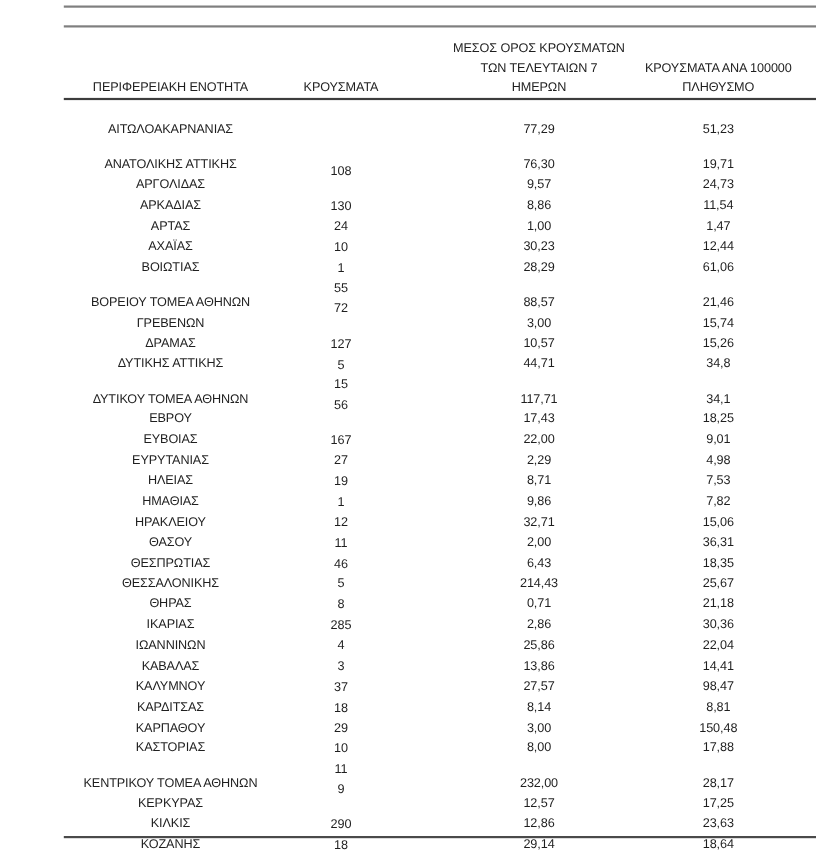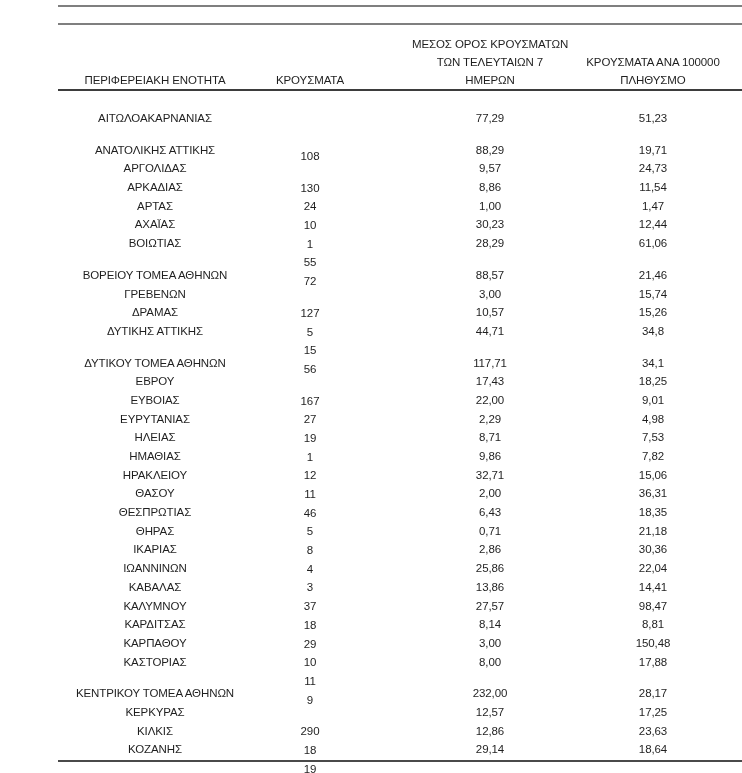--- a/index.html
+++ b/index.html
@@ -74,21 +74,21 @@
           <div class="cell c1">ΑΙΤΩΛΟΑΚΑΡΝΑΝΙΑΣ</div>
           <div class="cell c2">108</div>
           <div class="cell c3">77,29</div>
           <div class="cell c4">51,23</div>
         </div>
       </div>
       <div class="group gap">
         <div class="row">
           <div class="cell c1">ΑΝΑΤΟΛΙΚΗΣ ΑΤΤΙΚΗΣ</div>
           <div class="cell c2">130</div>
-          <div class="cell c3">88,29</div>
+          <div class="cell c3">76,30</div>
           <div class="cell c4">19,71</div>
         </div>
         <div class="row">
           <div class="cell c1">ΑΡΓΟΛΙΔΑΣ</div>
           <div class="cell c2">24</div>
           <div class="cell c3">9,57</div>
           <div class="cell c4">24,73</div>
         </div>
         <div class="row">
           <div class="cell c1">ΑΡΚΑΔΙΑΣ</div>
@@ -190,20 +190,26 @@
           <div class="cell c3">2,00</div>
           <div class="cell c4">36,31</div>
         </div>
         <div class="row">
           <div class="cell c1">ΘΕΣΠΡΩΤΙΑΣ</div>
           <div class="cell c2">8</div>
           <div class="cell c3">6,43</div>
           <div class="cell c4">18,35</div>
         </div>
         <div class="row">
+          <div class="cell c1">ΘΕΣΣΑΛΟΝΙΚΗΣ</div>
+          <div class="cell c2">285</div>
+          <div class="cell c3">214,43</div>
+          <div class="cell c4">25,67</div>
+        </div>
+        <div class="row">
           <div class="cell c1">ΘΗΡΑΣ</div>
           <div class="cell c2">4</div>
           <div class="cell c3">0,71</div>
           <div class="cell c4">21,18</div>
         </div>
         <div class="row">
           <div class="cell c1">ΙΚΑΡΙΑΣ</div>
           <div class="cell c2">3</div>
           <div class="cell c3">2,86</div>
           <div class="cell c4">30,36</div>

